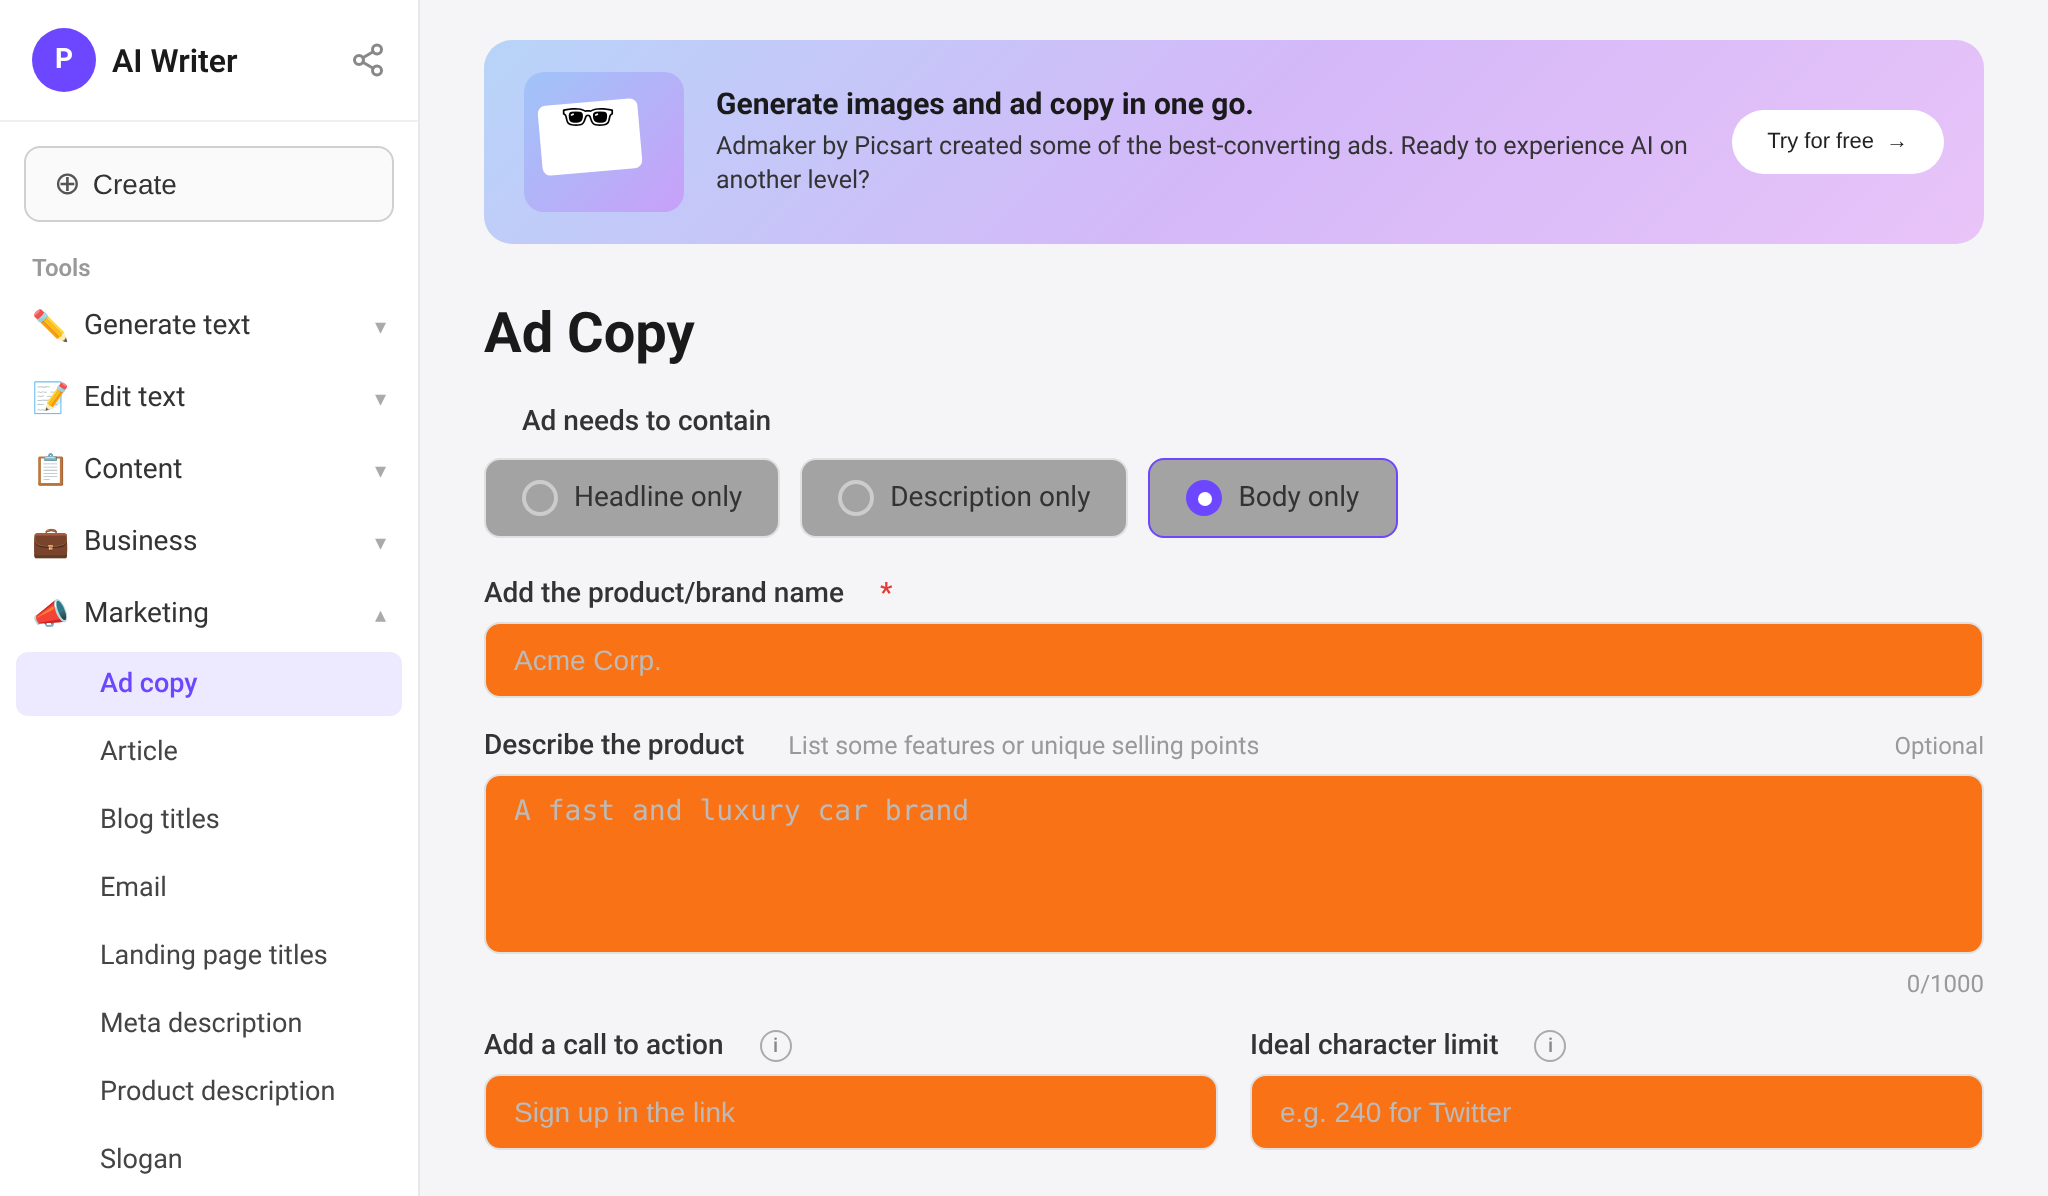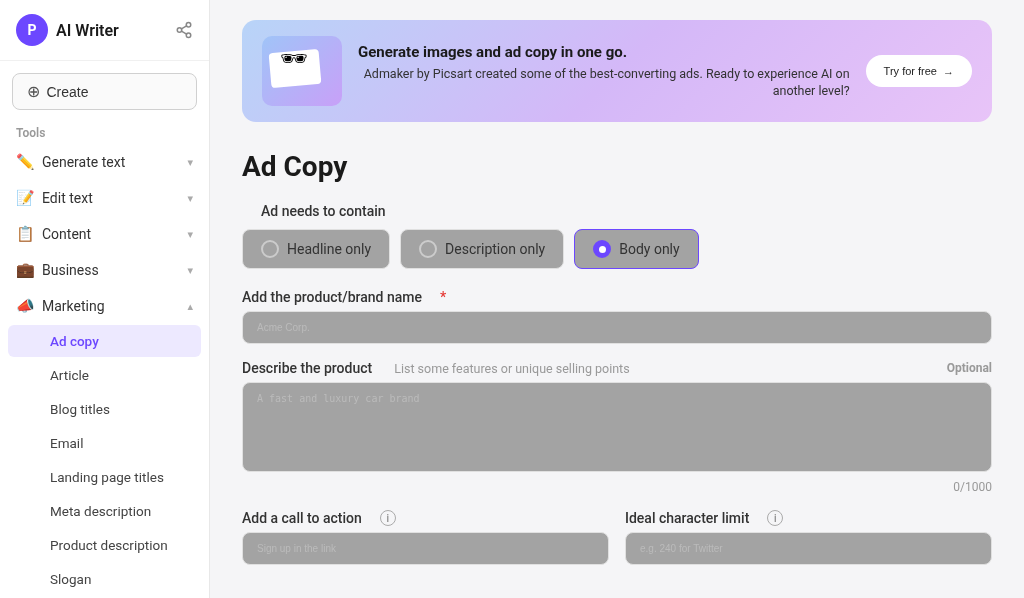--- a/index.html
+++ b/index.html
@@ -184,21 +184,20 @@
       font-size: 15px;
       font-weight: 700;
       color: #1a1a1a;
       margin-bottom: 4px;
     }
 
     .banner-subtitle {
       font-size: 12.5px;
       color: #333;
       line-height: 1.4;
-      text-align: right;
     }
 
     .banner-cta {
       background: #fff;
       border: none;
       border-radius: 22px;
       padding: 10px 18px;
       font-size: 11px;
       font-weight: 500;
       color: #222;
@@ -296,31 +295,31 @@
       font-size: 12.5px;
       color: #999;
       font-weight: 400;
       margin-left: 4px;
     }
 
     .form-label-optional {
       margin-left: auto;
       font-size: 12px;
       color: #999;
-      font-weight: 700;
+      font-weight: 400;
     }
 
     .text-input {
       width: 100%;
       border: 1.5px solid #e0e0e0;
       border-radius: 8px;
       padding: 10px 14px;
-      font-size: 10px;
-      color: #333;
-      background: #a3a3a3;
+      font-size: 14px;
+      color: #333;
+      background: #f97316;
       outline: none;
     }
 
     .text-input::placeholder {
       color: #bbb;
     }
 
     textarea.text-input {
       resize: none;
       height: 90px;

